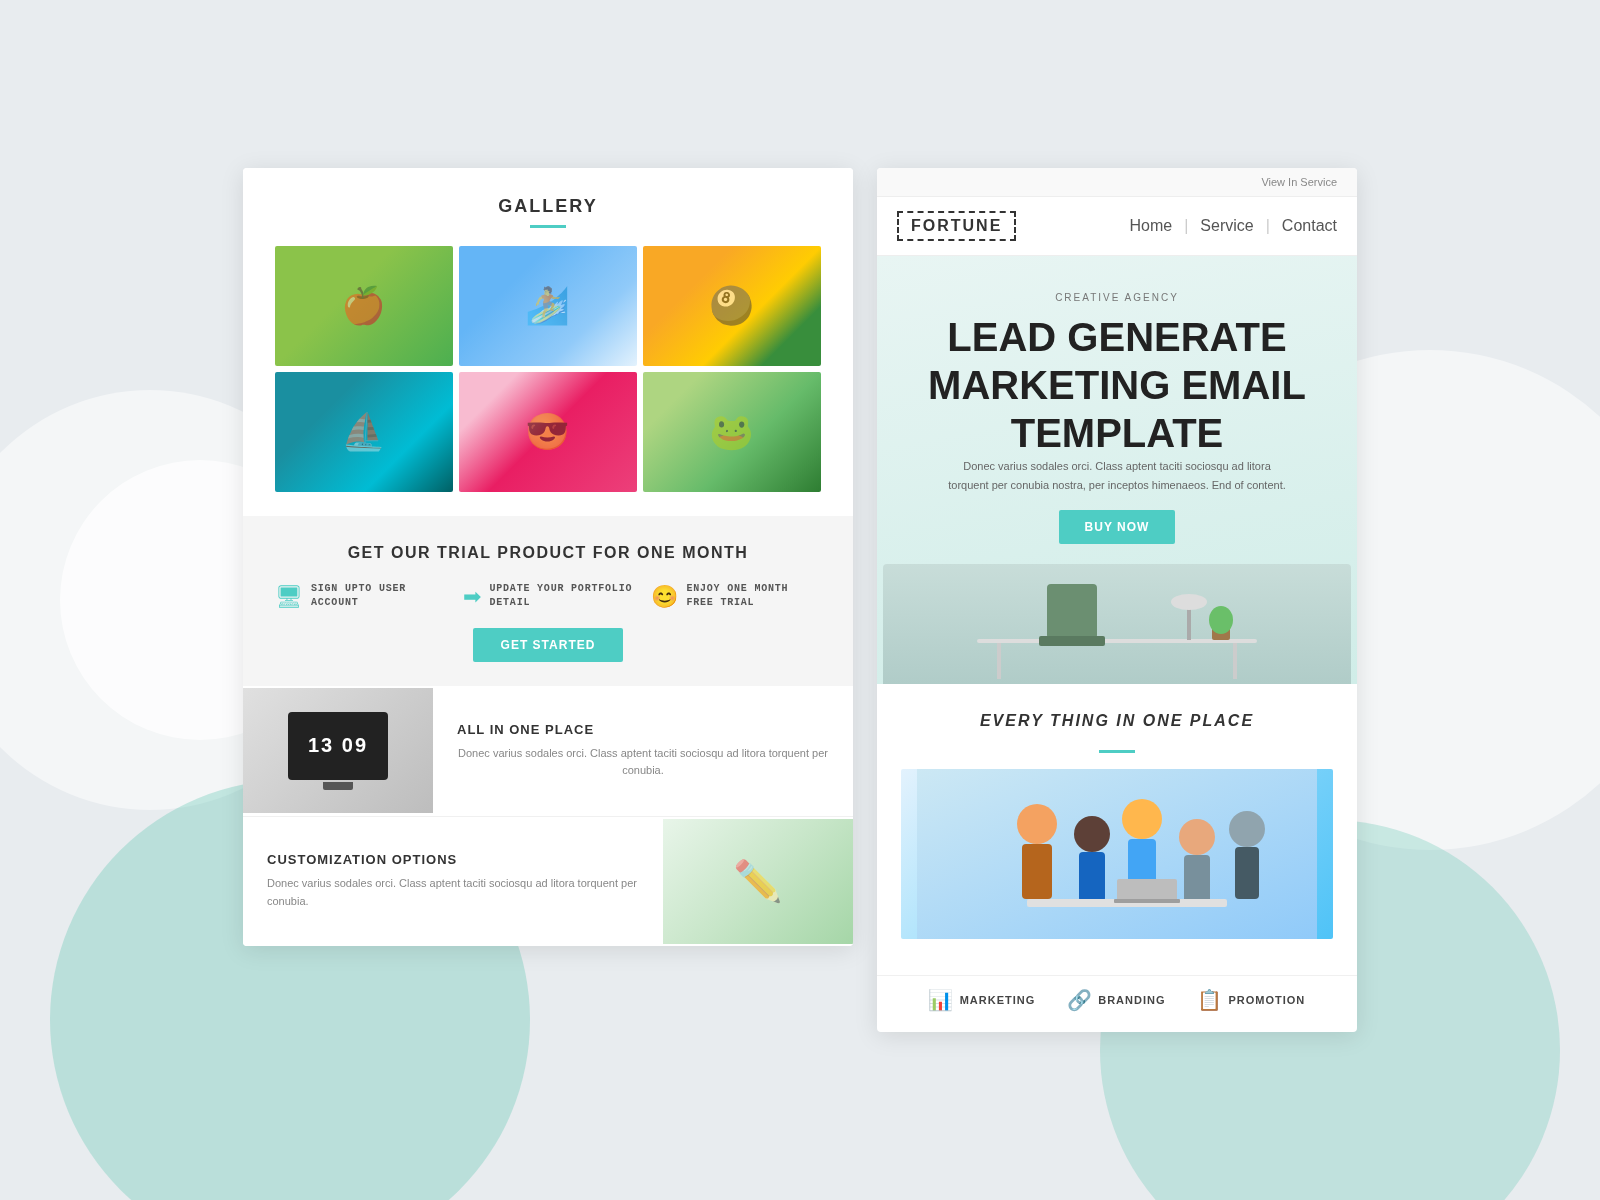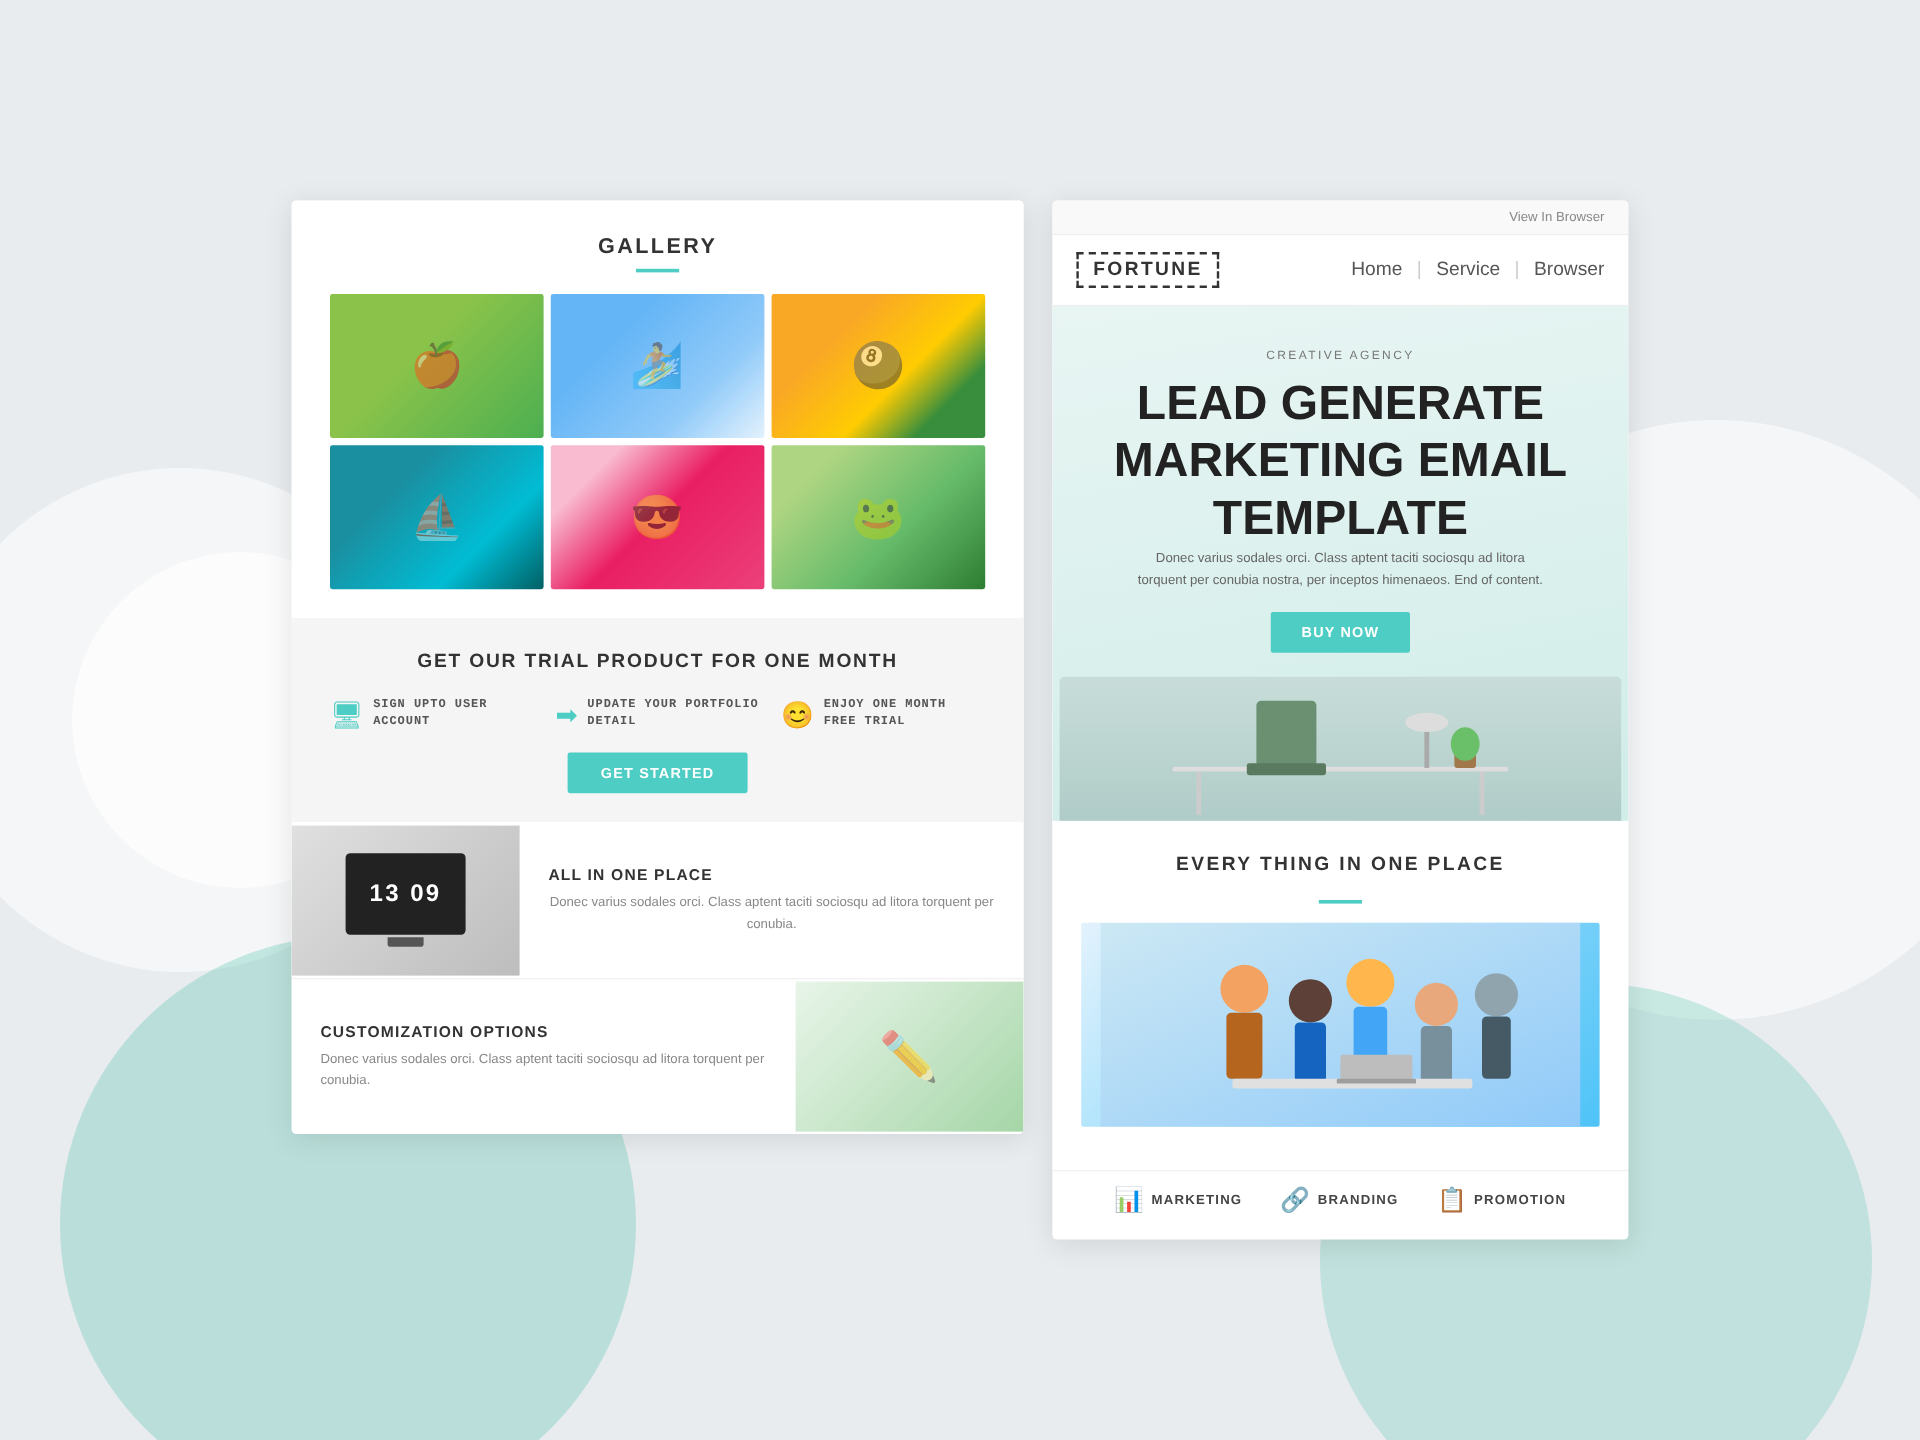--- a/index.html
+++ b/index.html
@@ -403,20 +403,21 @@
       text-align: center;
       background: #fff;
     }
     .everything-title {
       font-size: 16px;
       font-weight: 700;
       letter-spacing: 2px;
       color: #333;
       text-transform: uppercase;
       margin-bottom: 20px;
+      font-style: italic;
     }
     .everything-underline {
       width: 36px;
       height: 3px;
       background: #4ecdc4;
       margin: 0 auto 16px;
     }
     .everything-image {
       width: 100%;
       height: 170px;
@@ -534,31 +535,31 @@
       <div class="customization-image">
         <span class="customization-img-placeholder">✏️</span>
       </div>
     </div>
 
   </div>
 
   <div class="right-panel">
 
     <div class="email-top-bar">
-      <span>View In Browser</span>
+      <span>View In Service</span>
     </div>
 
     <div class="email-nav">
       <div class="email-logo">FORTUNE</div>
       <div class="email-nav-links">
         <span>Home</span>
         <span class="email-nav-sep">|</span>
         <span>Service</span>
         <span class="email-nav-sep">|</span>
-        <span>Browser</span>
+        <span>Contact</span>
       </div>
     </div>
 
     <div class="email-hero">
       <div class="hero-tag">CREATIVE AGENCY</div>
       <h1 class="hero-title">LEAD GENERATE MARKETING EMAIL TEMPLATE</h1>
       <p class="hero-desc">Donec varius sodales orci. Class aptent taciti sociosqu ad litora torquent per conubia nostra, per inceptos himenaeos. End of content.</p>
       <button class="buy-now-btn">BUY NOW</button>
       <div class="hero-image-area">
         <div class="desk-illustration">

